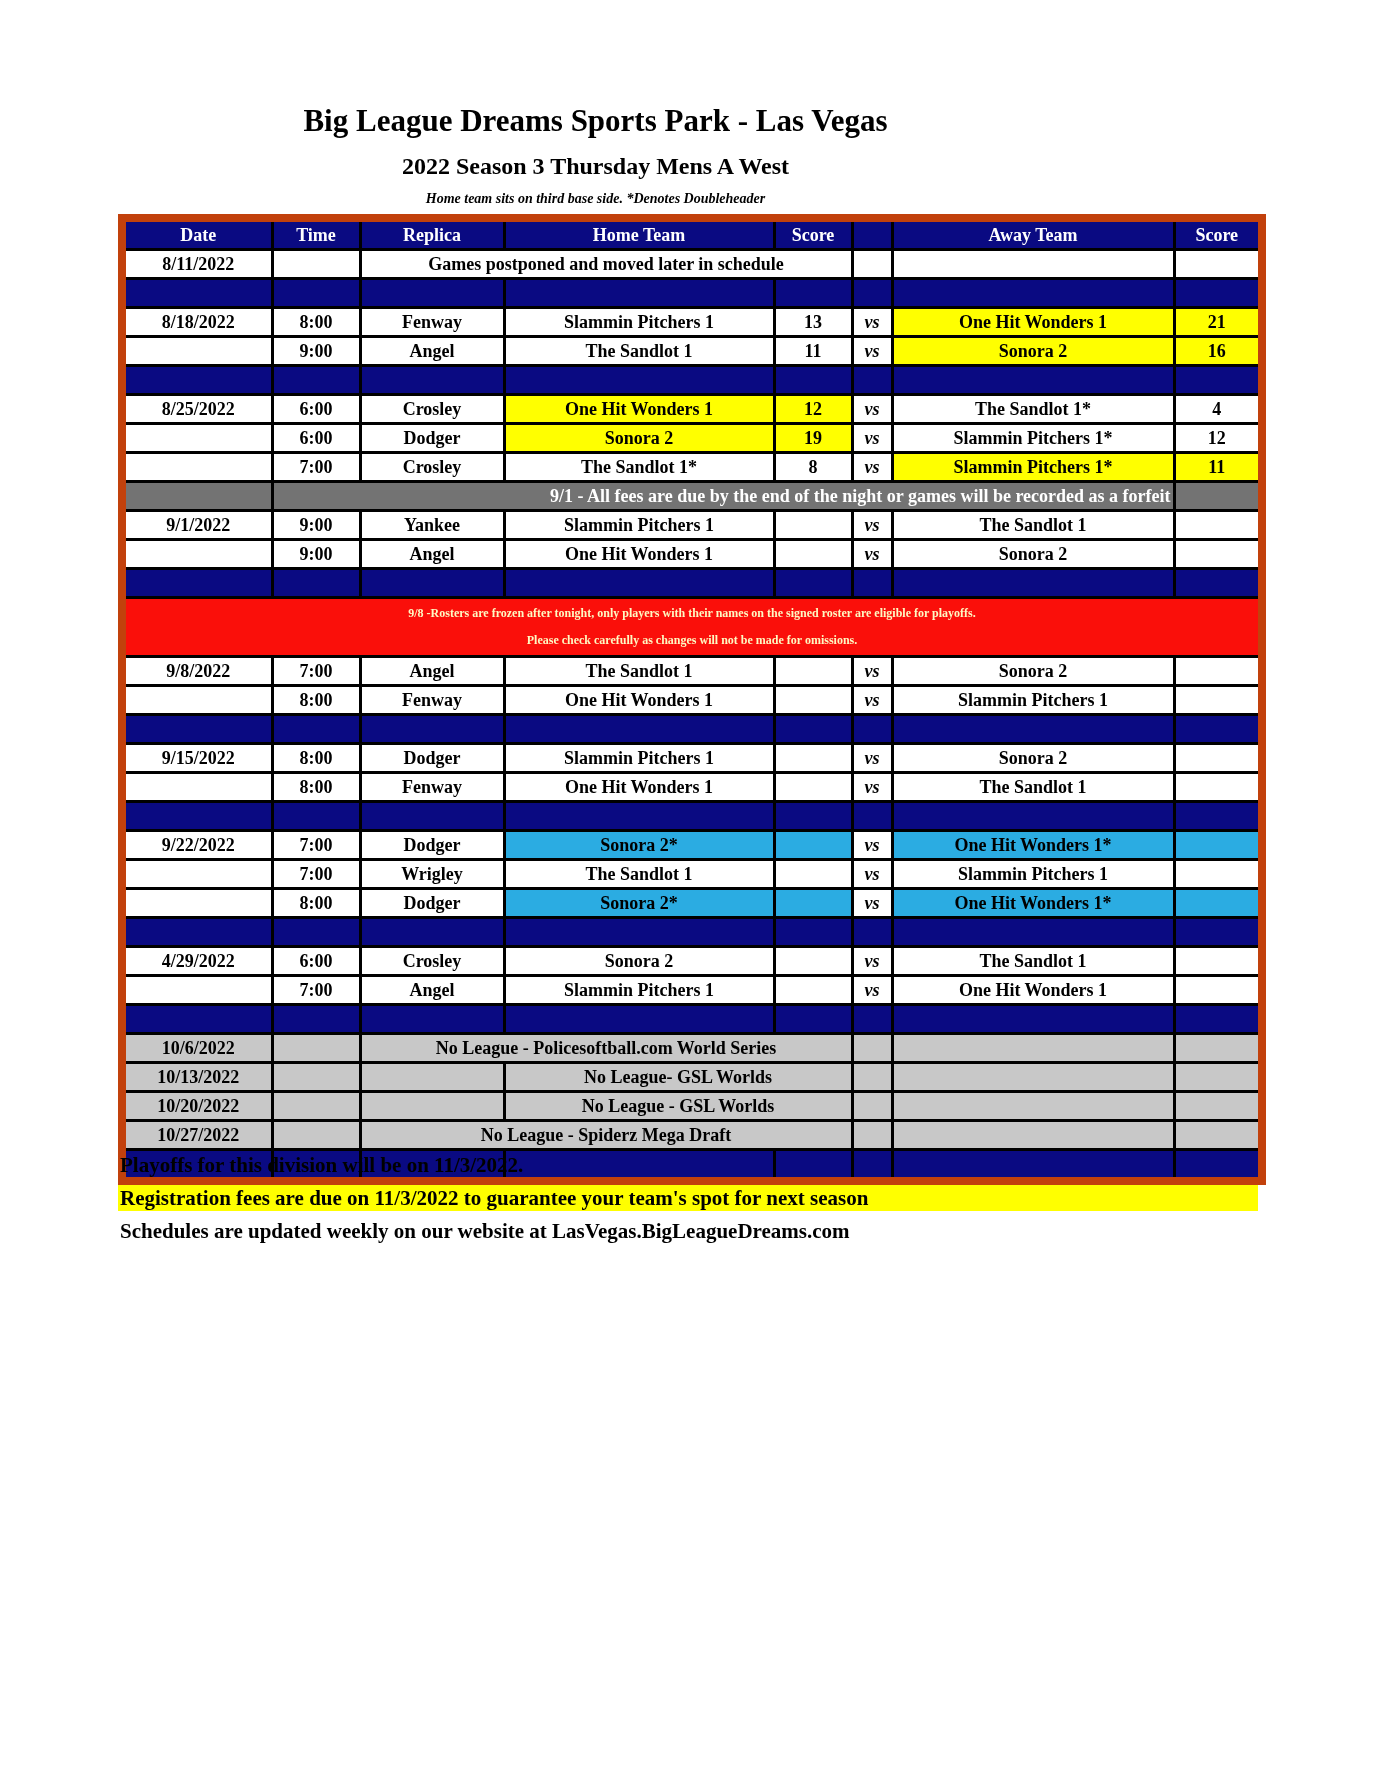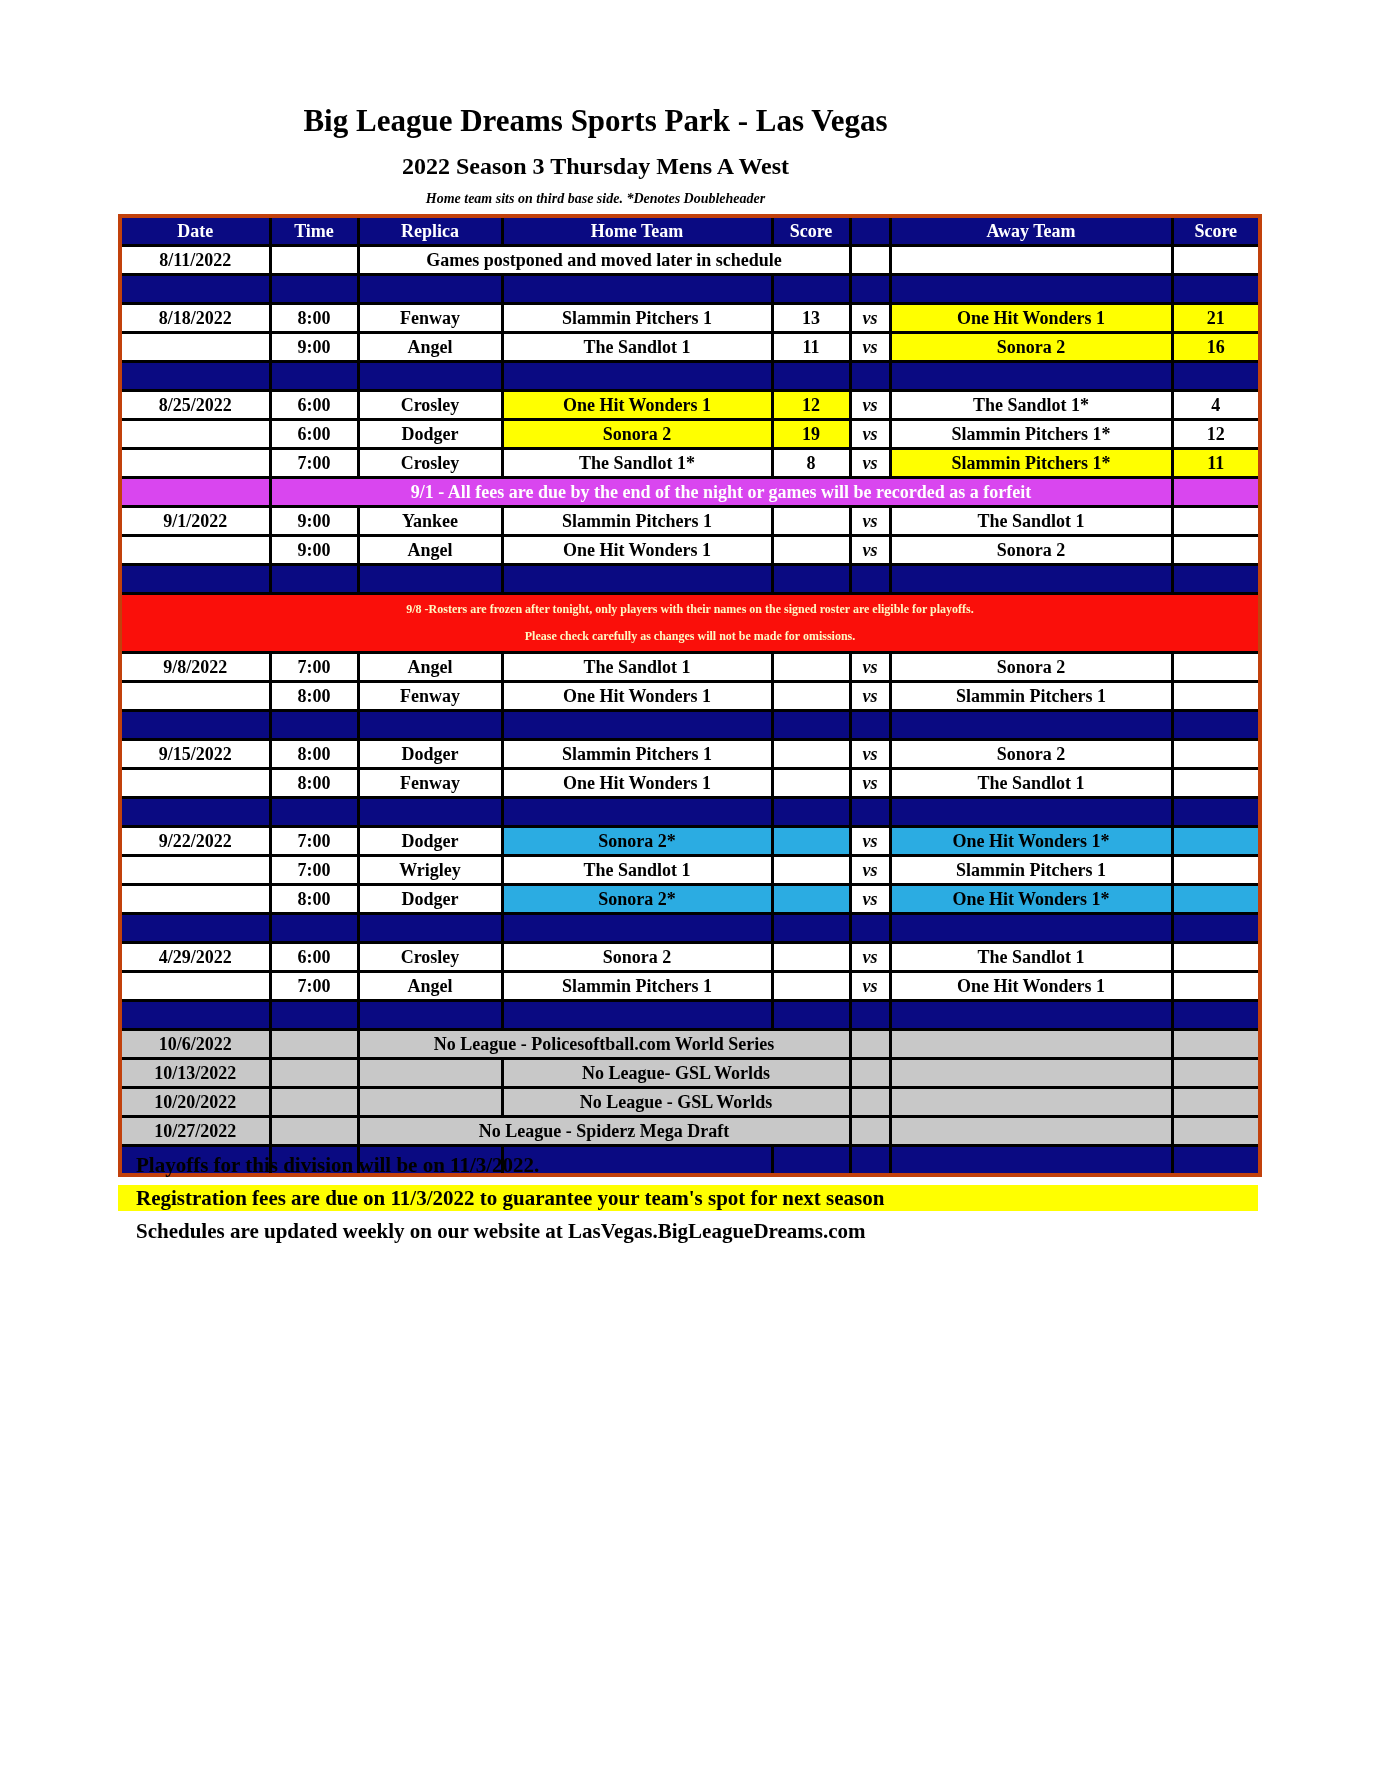--- a/index.html
+++ b/index.html
@@ -14,47 +14,47 @@
     position:absolute; left:108px; top:104px; width:975px;
     text-align:center; color:#000;
   }
   .title    { font-size:31px; line-height:34px; }
   .subtitle { font-size:24px; line-height:28px; margin-top:14px; }
   .tagline  { font-size:14px; line-height:22px; margin-top:8px; font-style:italic; }
 
   table.schedule {
     position:absolute; left:118px; top:214px;
     width:1140px; border-collapse:collapse; table-layout:fixed;
-    border:4px solid #c2410c;
+    border:8px solid #c2410c;
   }
   table.schedule td, table.schedule th {
     border:3px solid #000;
     height:26px; padding:0 2px;
     text-align:center; vertical-align:middle;
     font-size:18px; font-weight:bold;
     overflow:hidden; white-space:nowrap;
   }
   thead th { background:#0a0a82; color:#ffffff; font-size:18px; }
   td.vs { font-style:italic; font-size:16px; }
   tr.spacer td { background:#0a0a82; }
-  tr.banner-navy td { background:#d946ef; }
+  tr.banner-navy td { background:#737373;text-align:right; }
   tr.banner-navy td.note { color:#ffffff; }
   tr.banner-red td {
     background:#fa0f0a; color:#fef9c3;
     height:56px; white-space:normal; font-size:12px; line-height:27px;
   }
   tr.noleague td { background:#c8c8c8; }
   td.hl-yellow { background:#ffff00; }
   td.hl-cyan   { background:#2bace2; }
 
   .footer {
     position:absolute; left:118px; top:1152px; width:1140px;
     font-size:21px; color:#000;
   }
-  .footer .line { height:26px; line-height:26px; margin-bottom:7px; padding-left:18px; }
+  .footer .line { height:26px; line-height:26px; margin-bottom:7px; padding-left:2px; }
   .footer .line.highlight { background:#ffff00; }
 </style>
 </head>
 <body>
 
 <div class="heading">
   <div class="title">Big League Dreams Sports Park - Las Vegas</div>
   <div class="subtitle">2022 Season 3 Thursday Mens A West</div>
   <div class="tagline">Home team sits on third base side.  *Denotes Doubleheader</div>
 </div>

